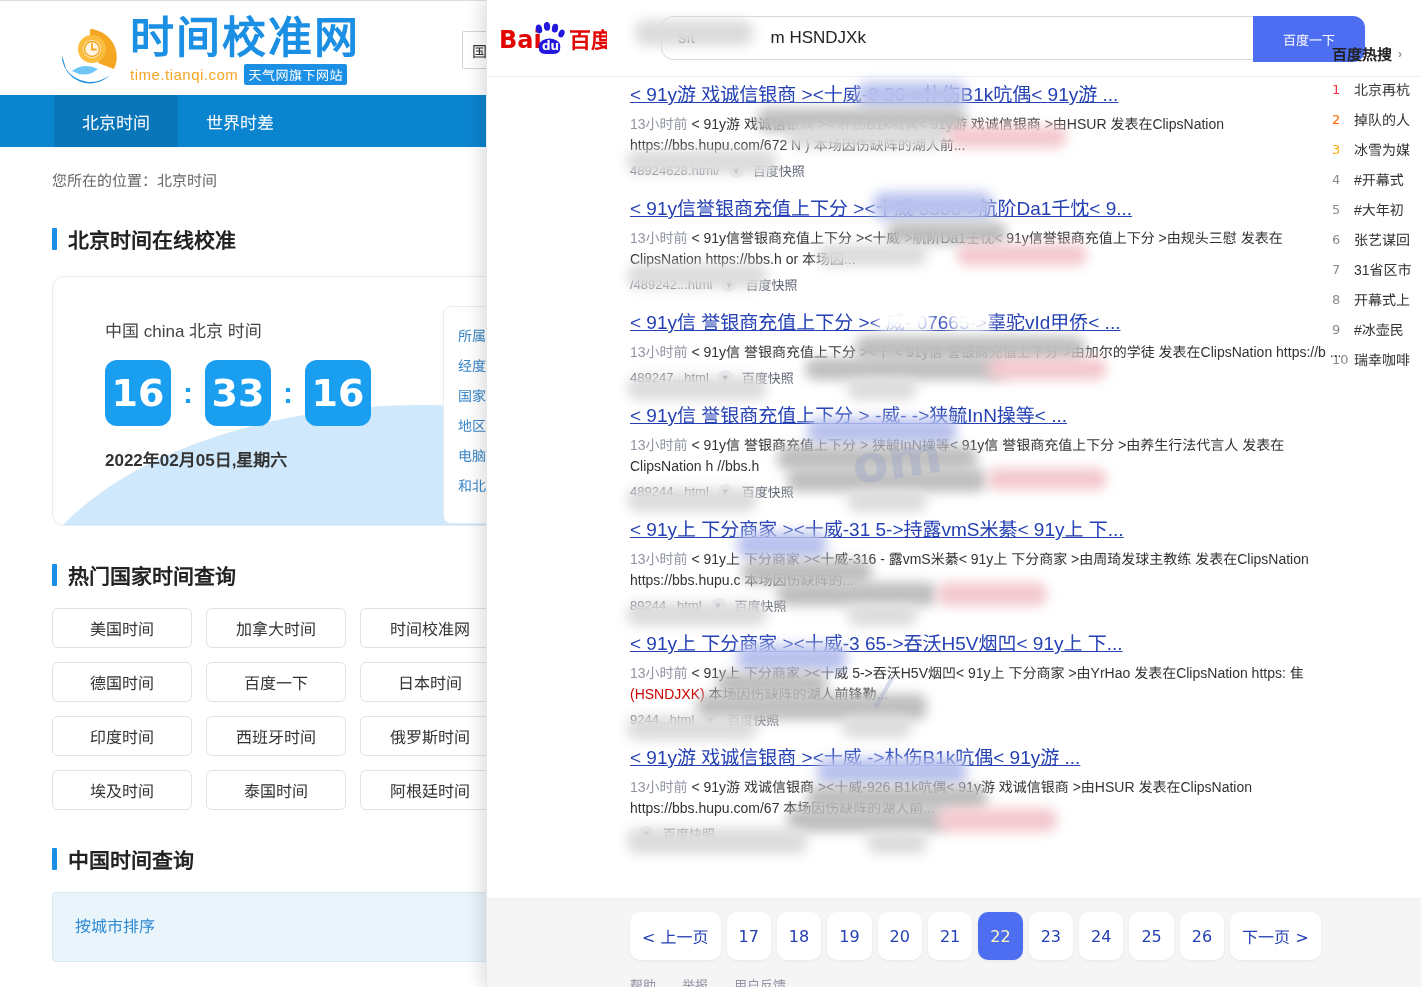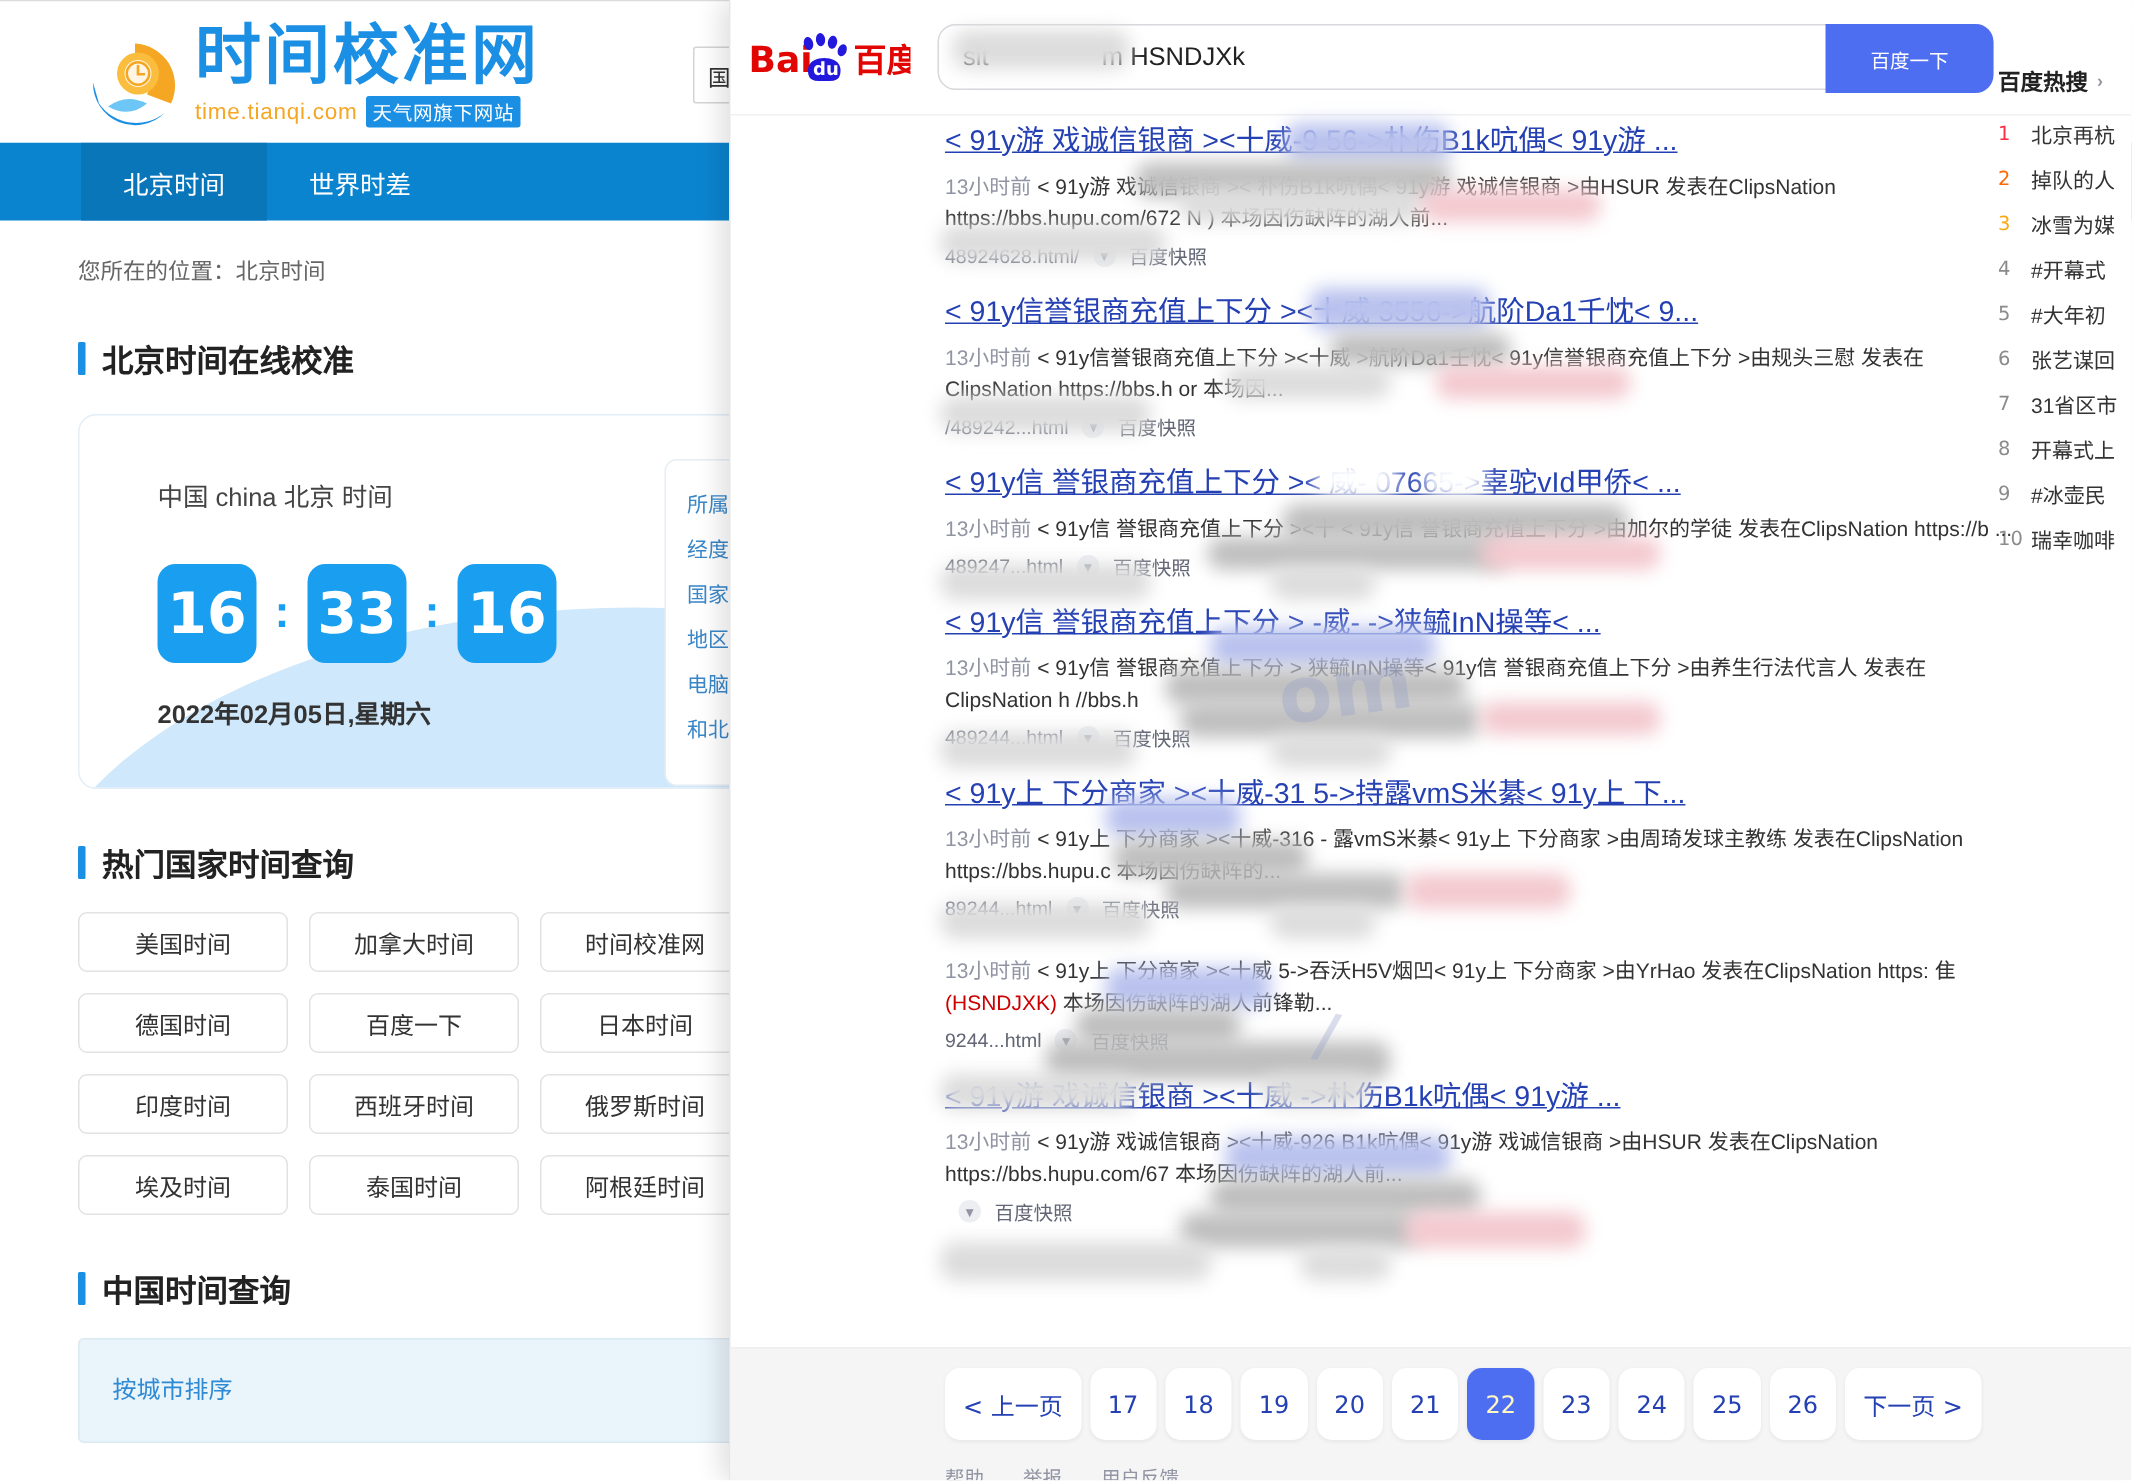--- a/index.html
+++ b/index.html
@@ -59,21 +59,21 @@
   }
   .clock-card {
     position:relative; margin: 22px 0 0 52px; width: 600px; height: 250px;
     border:1px solid #e3eef7; border-radius: 12px; background:#fff; overflow:hidden;
   }
   .clock-card .wave {
     position:absolute; left:-40px; bottom:-110px; width: 820px; height: 230px;
     background:#cfe8fb; border-radius: 50% 50% 0 0 / 100% 100% 0 0;
   }
   .clock-inner { position:relative; padding: 40px 0 0 52px; }
-  .clock-place { font-size: 17px; color:#444; margin-bottom: 34px; }
+  .clock-place { font-size: 17px; color:#444; margin-bottom: 18px; }
   .clock-digits { display:flex; align-items:center; }
   .digit {
     width: 66px; height: 66px; background:#1a9ff0; color:#fff; border-radius:12px;
     display:flex; align-items:center; justify-content:center;
     font-size: 38px; font-weight:700; font-family:"DejaVu Sans","Liberation Sans",sans-serif;
   }
   .colon { width: 34px; text-align:center; color:#1a9ff0; font-size: 30px; font-weight:700; }
   .clock-date { margin-top: 20px; font-size: 17px; color:#333;font-weight:bold; }
   .info-panel {
     position:absolute; left: 443px; top: 305px; width: 120px; height: 218px;
@@ -95,21 +95,21 @@
 
   
   #fg-window {
     position:absolute; left: 486px; top: 0; width: 935px; height: 987px;
     background:#fff; overflow:hidden;
     box-shadow: -6px 0 16px rgba(0,0,0,.12);
     border-left: 1px solid #e6e6e6;
   }
   .bd-top {
     height: 77px; background:#fff; display:flex; align-items:center;
-    padding-left: 12px; border-bottom: 1px solid #f0f0f0;
+    padding-left: 12px; border-bottom: 1px solid #f0f0f0; gap: 36px;
   }
   .bd-logo { width: 108px; height:34px; flex:0 0 auto; margin-right: 18px; position:relative; }
   .bd-searchbar {
     position:relative; display:flex; align-items:center;
     width: 704px; height: 44px; border:1px solid #d7d8dc; border-radius: 12px;
     background:#fff;
   }
   .bd-searchbar input {
     flex:1 1 auto; border:0; outline:none; background:transparent;
     font-size: 17px; color:#222; padding: 0 6px 0 16px;
@@ -436,20 +436,21 @@
         <div class="r-title">&lt; 91y上 下分商家 &gt;&lt;十威-31      5-&gt;持露vmS米綦&lt; 91y上 下...</div>
         <div class="r-abs"><span class="tm">13小时前</span> <span>&lt; 91y上 下分商家 &gt;&lt;十威-316      -    露vmS米綦&lt; 91y上 下分商家 &gt;由周琦发球主教练 发表在ClipsNation https://bbs.hupu.c                   本场因伤缺阵的...</span></div>
         <div class="r-url">
           <span class="u">89244...html</span>
           <span class="caret">▼</span>
           <span class="snap">百度快照</span>
         </div>
       </div>
 
       <div class="result" style="padding-top:16px">
+        <div class="r-title">&lt; 91y上 下分商家 &gt;&lt;十威-3      65-&gt;吞沃H5V烟凹&lt; 91y上 下...</div>
         <div class="r-abs"><span class="tm">13小时前</span> <span>&lt; 91y上 下分商家 &gt;&lt;十威        5-&gt;吞沃H5V烟凹&lt; 91y上 下分商家 &gt;由YrHao 发表在ClipsNation https:                      隹</span><span class="hl">(HSNDJXK)</span><span> 本场因伤缺阵的湖人前锋勒...</span></div>
         <div class="r-url">
           <span class="u">9244...html</span>
           <span class="caret">▼</span>
           <span class="snap">百度快照</span>
         </div>
       </div>
 
       <div class="result" style="padding-top:16px">
         <div class="r-title">&lt; 91y游 戏诚信银商 &gt;&lt;十威                -&gt;朴伤B1k吭偶&lt; 91y游 ...</div>

